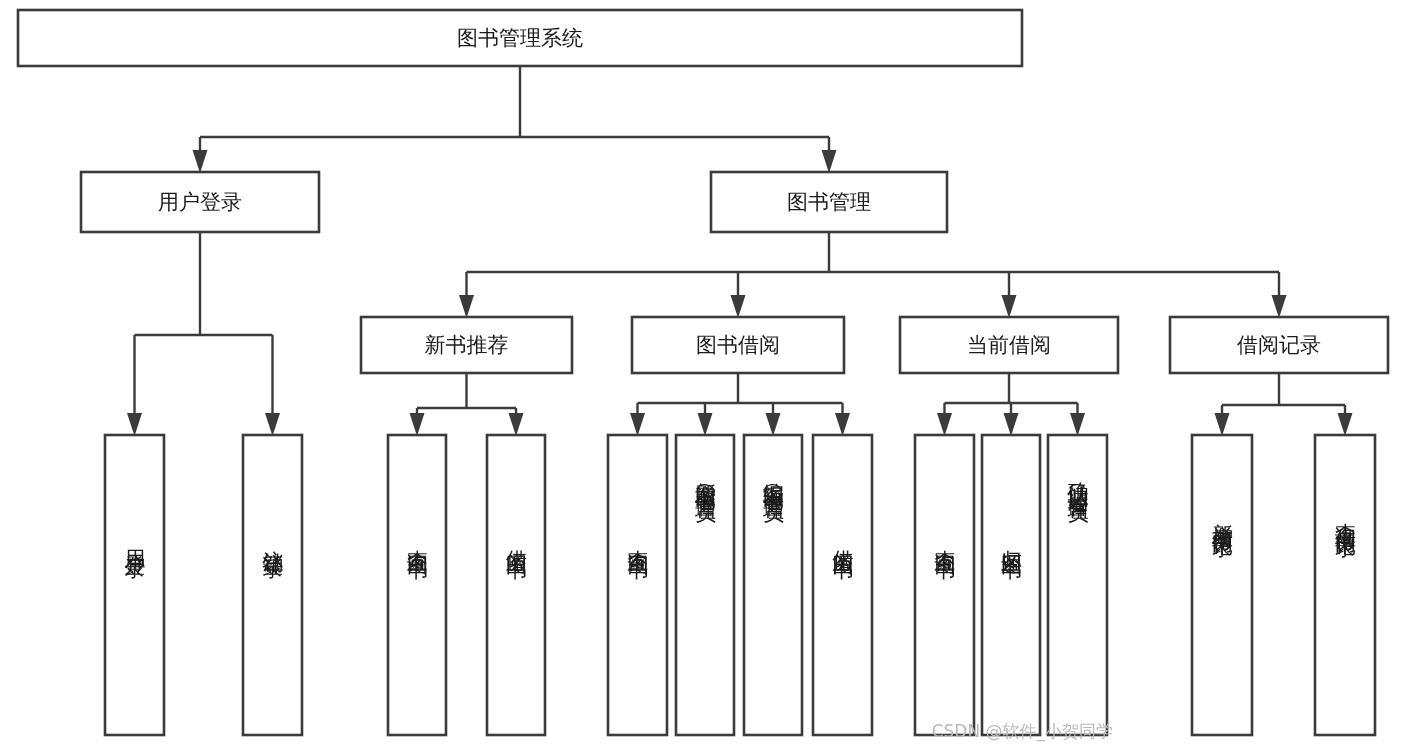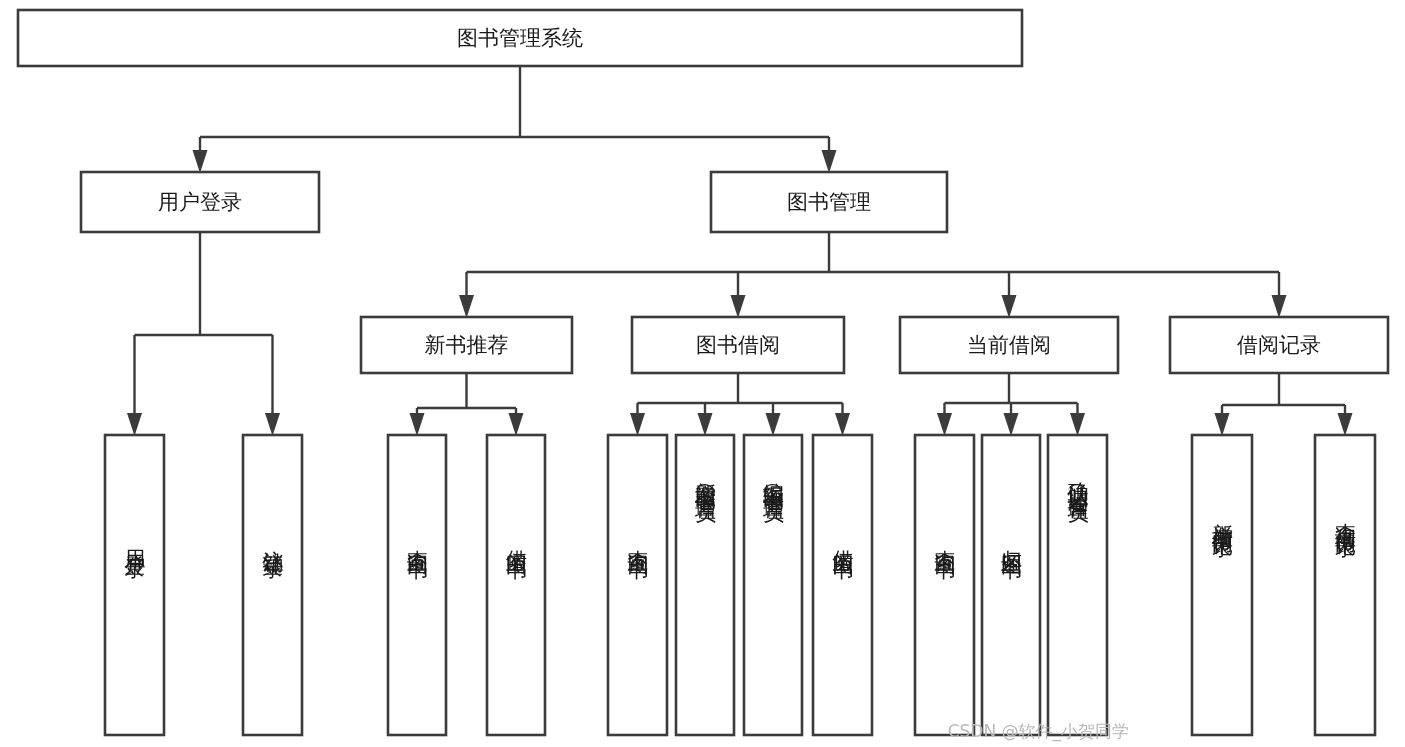--- a/index.html
+++ b/index.html
@@ -60,21 +60,21 @@
     text-orientation: upright;
     font-family: "DejaVu Sans", "Liberation Sans", sans-serif;
     font-size: 21px;
     line-height: 1;
     letter-spacing: 3px;
     color: #1a1a1a;
     white-space: nowrap;
   }
   #watermark {
     position: absolute;
-    right: 8px;
+    right: 24px;
     bottom: 4px;
     font-family: "DejaVu Sans", "Liberation Sans", sans-serif;
     font-size: 17px;
     color: #b9b9b9;
     white-space: nowrap;
     pointer-events: none;
   }
 </style>
 </head>
 <body>

